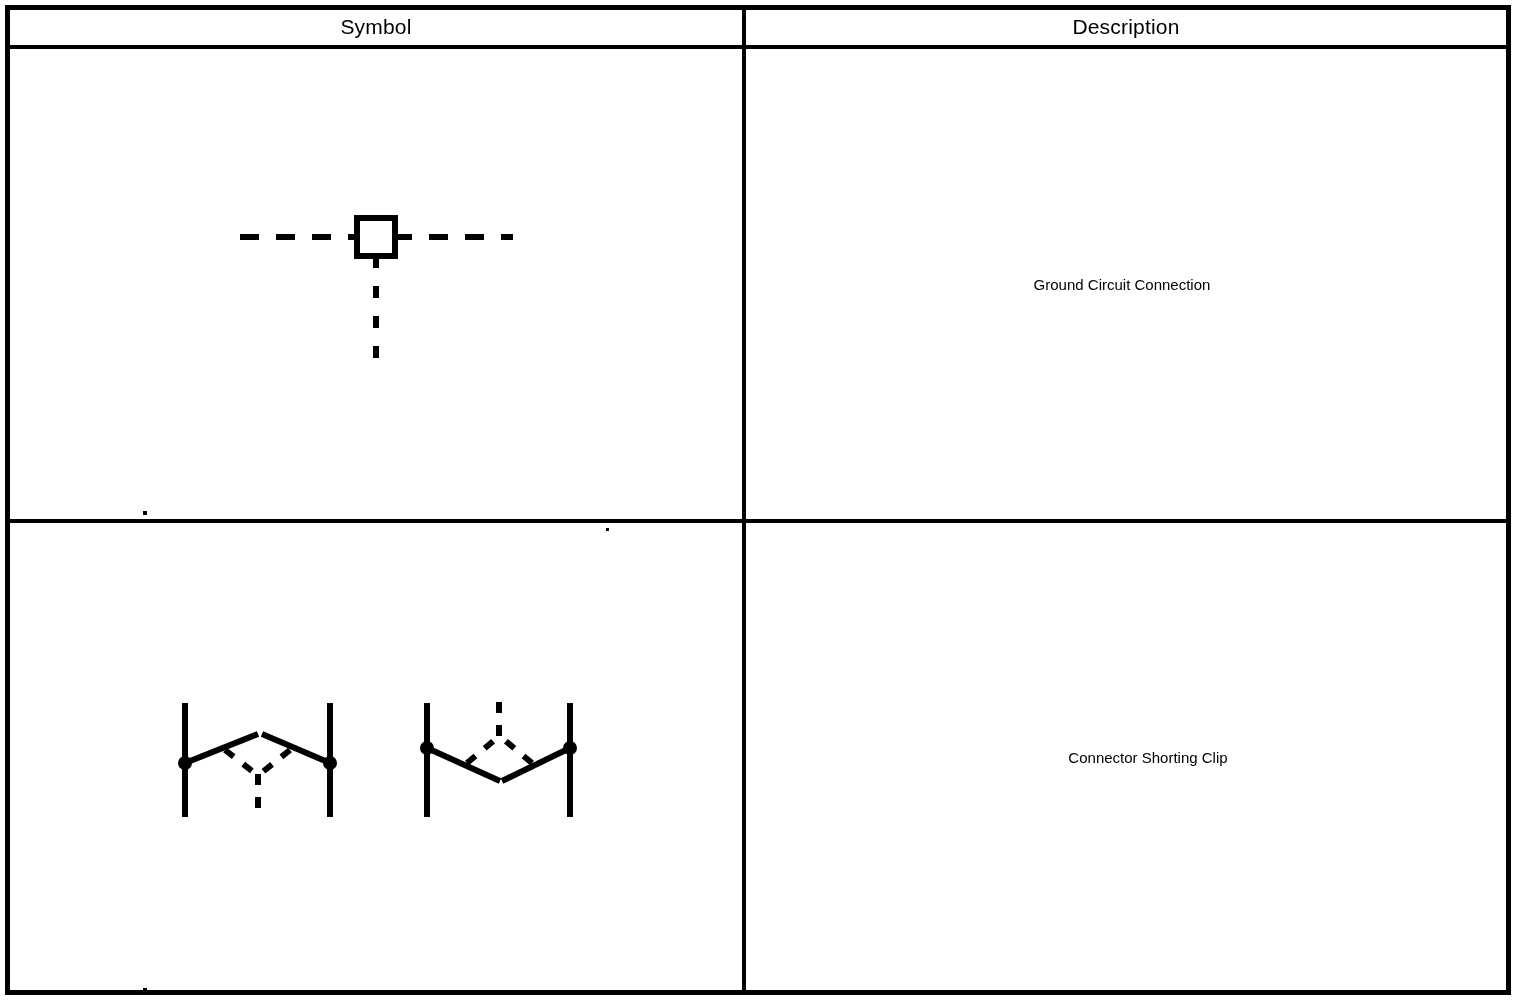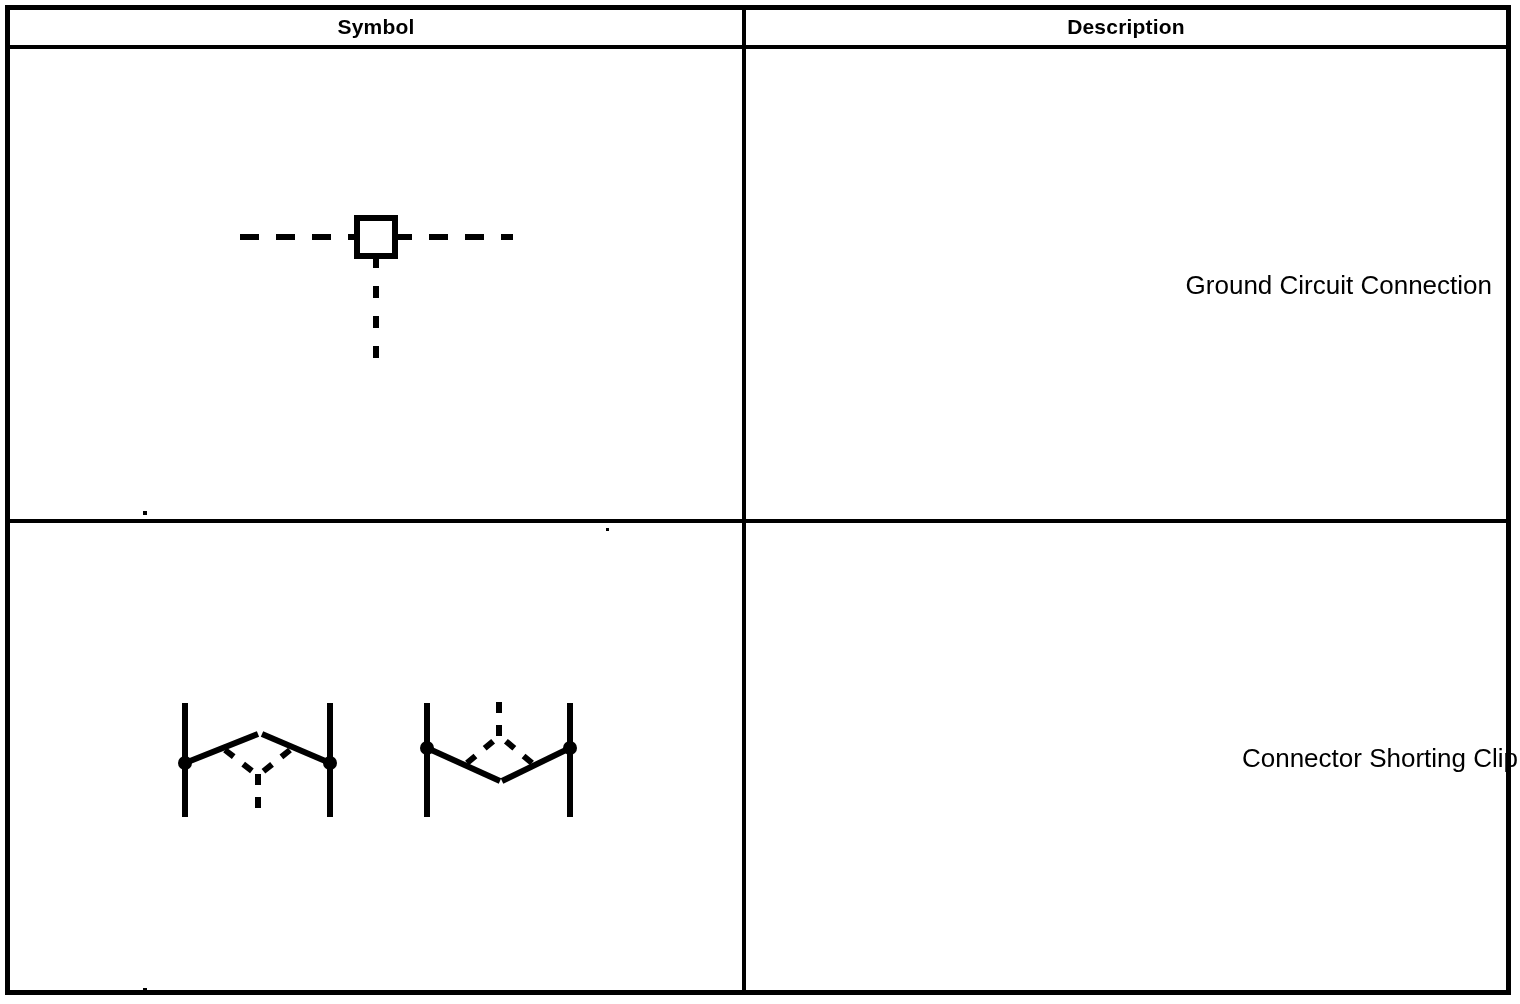--- a/index.html
+++ b/index.html
@@ -35,33 +35,33 @@
   .rule-row     { position: absolute; left: 5px; top: 519px; width: 1506px; height: 4px;  background:#000; }
   .rule-column  { position: absolute; left: 742px; top: 5px; width: 4px;    height: 990px; background:#000; }
 
   .header-cell {
     position: absolute;
     top: 9px;
     height: 36px;
     line-height: 36px;
     text-align: center;
     font-size: 21px;
-    font-weight: bold;
+    font-weight: normal;
     letter-spacing: 0.2px;
   }
   .header-symbol { left: 10px;  width: 732px; }
   .header-desc   { left: 746px; width: 760px; }
 
   .desc-cell {
     position: absolute;
     left: 752px;
     width: 740px;
-    font-size: 26px;
+    font-size: 15px;
     font-weight: normal;
-    text-align: right;
+    text-align: center;
     line-height: 26px;
   }
   .desc-ground   { top: 272px; }
   .desc-clip     { top: 745px; margin-left: 26px; }
 
   .symbol-art {
     position: absolute;
   }
   .art-ground { left: 200px; top: 180px; }
   .art-clip   { left: 150px; top: 670px; }

